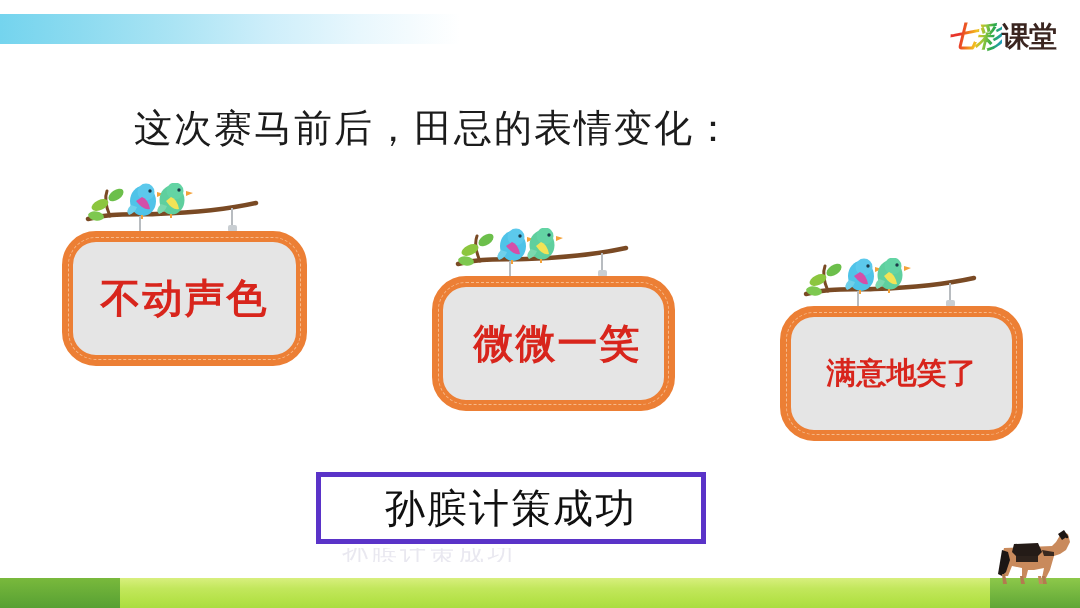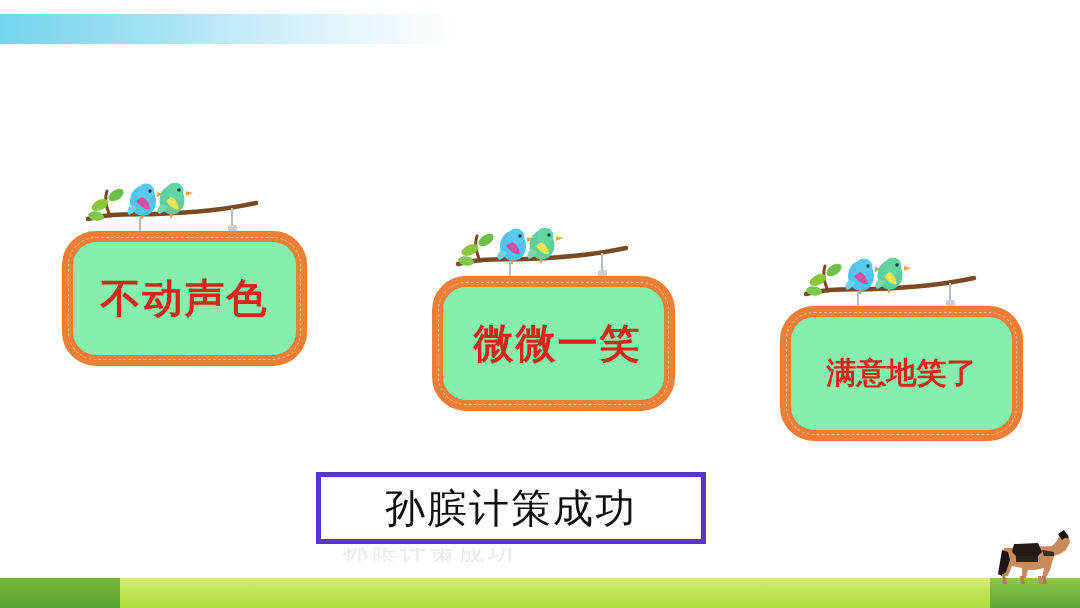--- a/index.html
+++ b/index.html
@@ -88,21 +88,21 @@
     width: 190px;
     height: 56px;
     pointer-events: none;
   }
   .sign-frame {
     position: absolute;
     left: 0;
     top: 48px;
     border: 11px solid #ec7f35;
     border-radius: 34px;
-    background: #86efac;
+    background: #e5e5e5;
     box-sizing: border-box;
     display: flex;
     align-items: center;
     justify-content: center;
   }
   .sign-frame::after {
     content: "";
     position: absolute;
     left: -5px; right: -5px; top: -5px; bottom: -5px;
     border: 1.5px dashed #f6b98a;
@@ -201,21 +201,25 @@
     height: 64px;
   }
 </style>
 </head>
 <body>
 
 <div id="slide">
 
   <div id="header-bar"></div>
 
-
+  <div id="brand-logo">
+    <span class="brand-rainbow">七彩</span><span class="brand-dark">课堂</span>
+  </div>
+
+  <div id="main-heading">这次赛马前后，田忌的表情变化：</div>
 
   <div class="sign" id="sign-1">
     <svg class="sign-branch" viewBox="0 0 190 56">
       <path d="M8 36 C30 30 52 32 76 31 C104 30 140 28 176 20" stroke="#7a4a24" stroke-width="4.5" fill="none" stroke-linecap="round"></path>
       <path d="M30 33 C26 24 24 16 27 8" stroke="#7a4a24" stroke-width="3" fill="none" stroke-linecap="round"></path>
       <ellipse cx="20" cy="22" rx="9" ry="5" fill="#8cc63f" transform="rotate(-25 20 22)"></ellipse>
       <ellipse cx="36" cy="12" rx="8.5" ry="5" fill="#6cbf4b" transform="rotate(-35 36 12)"></ellipse>
       <ellipse cx="16" cy="33" rx="8" ry="4.5" fill="#7ec850" transform="rotate(10 16 33)"></ellipse>
 
       <ellipse cx="63" cy="18" rx="13" ry="15" fill="#4fc3e8"></ellipse>

